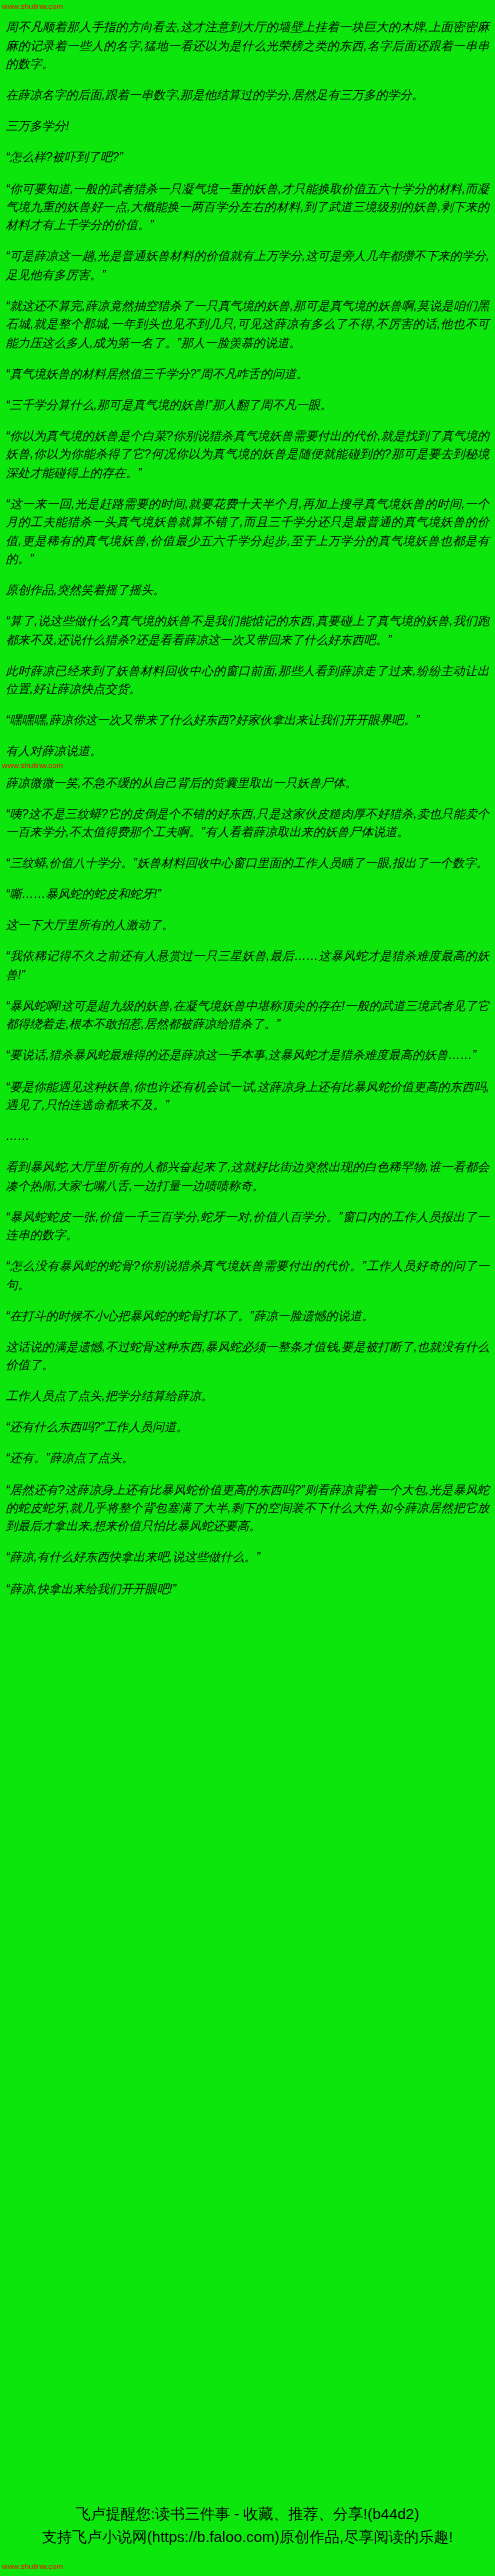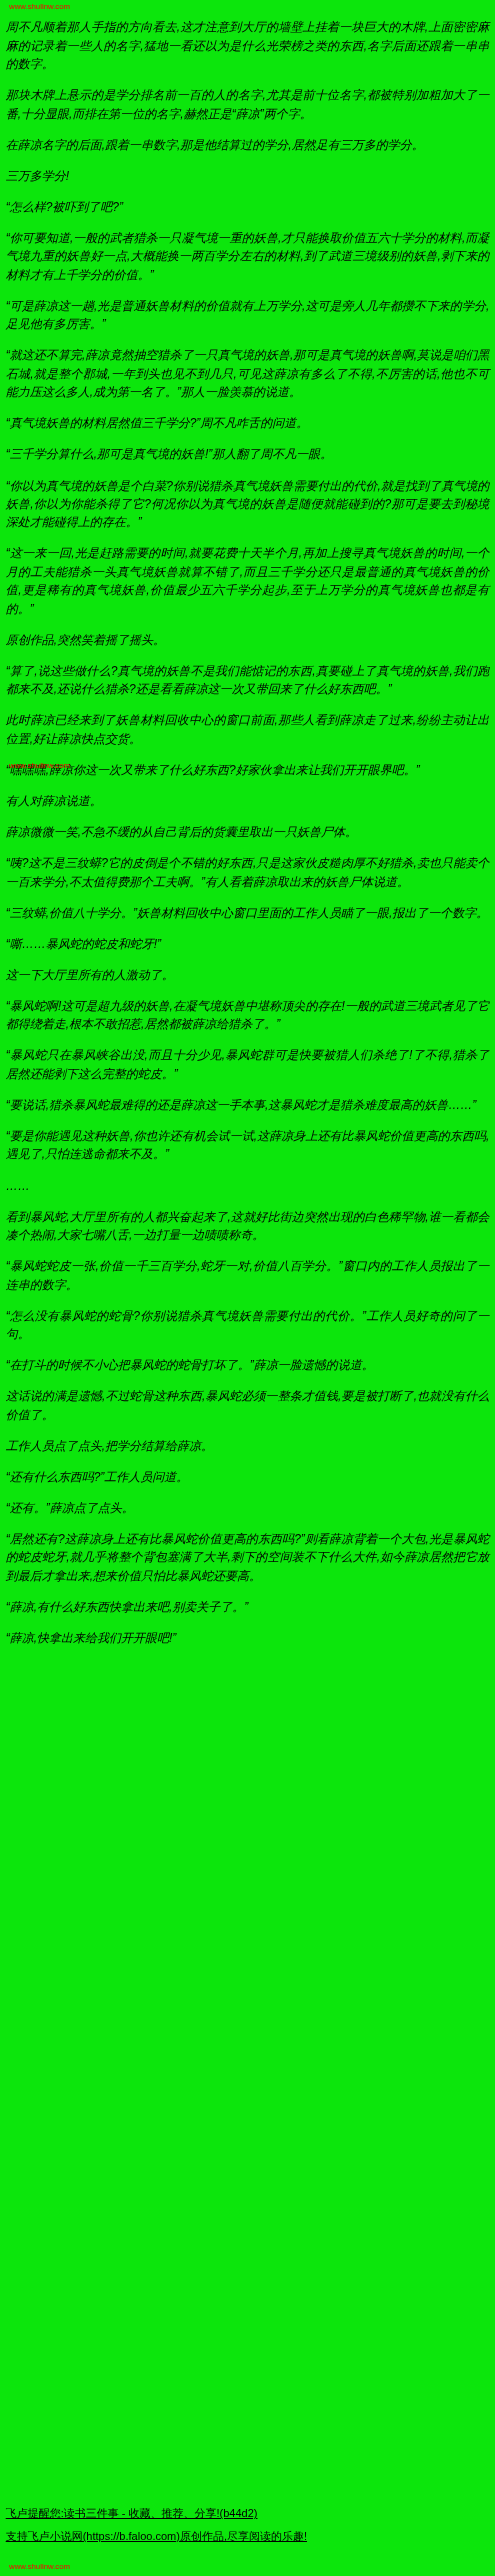--- a/index.html
+++ b/index.html
@@ -10,93 +10,92 @@
     background: #0ce60c;
     color: #000000;
     font-family: "Liberation Sans", "DejaVu Sans", sans-serif;
     position: relative;
     display: flex;
     flex-direction: column;
     padding: 18.4px 5.7px 21px 5.7px;
   }
   .watermark {
     position: absolute;
-    left: 9px;
+    left: 2px;
     color: #ff0000;
     font-size: 7.8px;
     line-height: 8.5px;
     white-space: nowrap;
   }
   .wm-top { top: 2.8px; }
   .wm-mid { top: 762px; }
   .wm-bottom { bottom: 4.2px; }
   #chapter { flex: 0 0 auto; font-style: italic; }
   .para {
     font-size: 12px;
     line-height: 18.4px;
     margin: 0 0 12.7px 0;
     text-align: justify;
     word-break: break-all;
   }
   .footer { margin-top: auto; padding-bottom: 10px; }
   .footer-line {
-    font-size: 11px;
+    font-size: 15px;
     line-height: 17px;
     margin: 5.7px 0 0 0;
-    text-decoration: underline;
     cursor: pointer;
     word-break: break-all;
+    text-align: center;
   }
 </style>
 </head>
 <body style="background: rgb(12, 230, 12); color: rgb(0, 0, 0);">
 
 <div class="watermark wm-top" style="color: rgb(255, 0, 0);">www.shulinw.com</div>
 <div class="watermark wm-mid" style="color: rgb(255, 0, 0);">www.shulinw.com</div>
 <div class="watermark wm-bottom" style="color: rgb(255, 0, 0);">www.shulinw.com</div>
 
 <main id="chapter">
   <div id="paragraphs">
       <p class="para">周不凡顺着那人手指的方向看去,这才注意到大厅的墙壁上挂着一块巨大的木牌,上面密密麻麻的记录着一些人的名字,猛地一看还以为是什么光荣榜之类的东西,名字后面还跟着一串串的数字。</p>
-      <p class="para">那块木牌上悬示的是学分排名前一百的人的名字,尤其是前十位名字,都被特别加粗加大了一番,十分显眼,而排在第一位的名字,赫然正是“薛凉”两个字。</p>
       <p class="para">在薛凉名字的后面,跟着一串数字,那是他结算过的学分,居然足有三万多的学分。</p>
       <p class="para">三万多学分!</p>
       <p class="para">“怎么样?被吓到了吧?”</p>
       <p class="para">“你可要知道,一般的武者猎杀一只凝气境一重的妖兽,才只能换取价值五六十学分的材料,而凝气境九重的妖兽好一点,大概能换一两百学分左右的材料,到了武道三境级别的妖兽,剥下来的材料才有上千学分的价值。”</p>
       <p class="para">“可是薛凉这一趟,光是普通妖兽材料的价值就有上万学分,这可是旁人几年都攒不下来的学分,足见他有多厉害。”</p>
       <p class="para">“就这还不算完,薛凉竟然抽空猎杀了一只真气境的妖兽,那可是真气境的妖兽啊,莫说是咱们黑石城,就是整个郡城,一年到头也见不到几只,可见这薛凉有多么了不得,不厉害的话,他也不可能力压这么多人,成为第一名了。”那人一脸羡慕的说道。</p>
       <p class="para">“真气境妖兽的材料居然值三千学分?”周不凡咋舌的问道。</p>
       <p class="para">“三千学分算什么,那可是真气境的妖兽!”那人翻了周不凡一眼。</p>
       <p class="para">“你以为真气境的妖兽是个白菜?你别说猎杀真气境妖兽需要付出的代价,就是找到了真气境的妖兽,你以为你能杀得了它?何况你以为真气境的妖兽是随便就能碰到的?那可是要去到秘境深处才能碰得上的存在。”</p>
       <p class="para">“这一来一回,光是赶路需要的时间,就要花费十天半个月,再加上搜寻真气境妖兽的时间,一个月的工夫能猎杀一头真气境妖兽就算不错了,而且三千学分还只是最普通的真气境妖兽的价值,更是稀有的真气境妖兽,价值最少五六千学分起步,至于上万学分的真气境妖兽也都是有的。”</p>
       <p class="para">原创作品,突然笑着摇了摇头。</p>
       <p class="para">“算了,说这些做什么?真气境的妖兽不是我们能惦记的东西,真要碰上了真气境的妖兽,我们跑都来不及,还说什么猎杀?还是看看薛凉这一次又带回来了什么好东西吧。”</p>
       <p class="para">此时薛凉已经来到了妖兽材料回收中心的窗口前面,那些人看到薛凉走了过来,纷纷主动让出位置,好让薛凉快点交货。</p>
       <p class="para">“嘿嘿嘿,薛凉你这一次又带来了什么好东西?好家伙拿出来让我们开开眼界吧。”</p>
       <p class="para">有人对薛凉说道。</p>
       <p class="para">薛凉微微一笑,不急不缓的从自己背后的货囊里取出一只妖兽尸体。</p>
       <p class="para">“咦?这不是三纹蟒?它的皮倒是个不错的好东西,只是这家伙皮糙肉厚不好猎杀,卖也只能卖个一百来学分,不太值得费那个工夫啊。”有人看着薛凉取出来的妖兽尸体说道。</p>
       <p class="para">“三纹蟒,价值八十学分。”妖兽材料回收中心窗口里面的工作人员瞄了一眼,报出了一个数字。</p>
       <p class="para">“嘶……暴风蛇的蛇皮和蛇牙!”</p>
       <p class="para">这一下大厅里所有的人激动了。</p>
+      <p class="para">“我依稀记得不久之前还有人悬赏过一只三星妖兽,最后……这暴风蛇才是猎杀难度最高的妖兽!”</p>
       <p class="para">“暴风蛇啊!这可是超九级的妖兽,在凝气境妖兽中堪称顶尖的存在!一般的武道三境武者见了它都得绕着走,根本不敢招惹,居然都被薛凉给猎杀了。”</p>
-      <p class="para">“暴风蛇只在暴风峡谷出没,而且十分少见,暴风蛇群可是快要被猎人们杀绝了!了不得,猎杀了居然还能剥下这么完整的蛇皮。”</p>
       <p class="para">“要说话,猎杀暴风蛇最难得的还是薛凉这一手本事,这暴风蛇才是猎杀难度最高的妖兽……”</p>
       <p class="para">“要是你能遇见这种妖兽,你也许还有机会试一试,这薛凉身上还有比暴风蛇价值更高的东西吗,遇见了,只怕连逃命都来不及。”</p>
       <p class="para">……</p>
       <p class="para">看到暴风蛇,大厅里所有的人都兴奋起来了,这就好比街边突然出现的白色稀罕物,谁一看都会凑个热闹,大家七嘴八舌,一边打量一边啧啧称奇。</p>
       <p class="para">“暴风蛇蛇皮一张,价值一千三百学分,蛇牙一对,价值八百学分。”窗口内的工作人员报出了一连串的数字。</p>
       <p class="para">“怎么没有暴风蛇的蛇骨?你别说猎杀真气境妖兽需要付出的代价。”工作人员好奇的问了一句。</p>
       <p class="para">“在打斗的时候不小心把暴风蛇的蛇骨打坏了。”薛凉一脸遗憾的说道。</p>
       <p class="para">这话说的满是遗憾,不过蛇骨这种东西,暴风蛇必须一整条才值钱,要是被打断了,也就没有什么价值了。</p>
       <p class="para">工作人员点了点头,把学分结算给薛凉。</p>
       <p class="para">“还有什么东西吗?”工作人员问道。</p>
       <p class="para">“还有。”薛凉点了点头。</p>
       <p class="para">“居然还有?这薛凉身上还有比暴风蛇价值更高的东西吗?”则看薛凉背着一个大包,光是暴风蛇的蛇皮蛇牙,就几乎将整个背包塞满了大半,剩下的空间装不下什么大件,如今薛凉居然把它放到最后才拿出来,想来价值只怕比暴风蛇还要高。</p>
-      <p class="para">“薛凉,有什么好东西快拿出来吧,别卖关子了。”</p>
+      <p class="para">“薛凉,有什么好东西快拿出来吧,说这些做什么。”</p>
       <p class="para">“薛凉,快拿出来给我们开开眼吧!”</p>
     </div>
 </main>
 
 <div class="footer">
   <p class="footer-line">飞卢提醒您:读书三件事 - 收藏、推荐、分享!(b44d2)</p>
   <p class="footer-line">支持飞卢小说网(https://b.faloo.com)原创作品,尽享阅读的乐趣!</p>
 </div>
 
 

